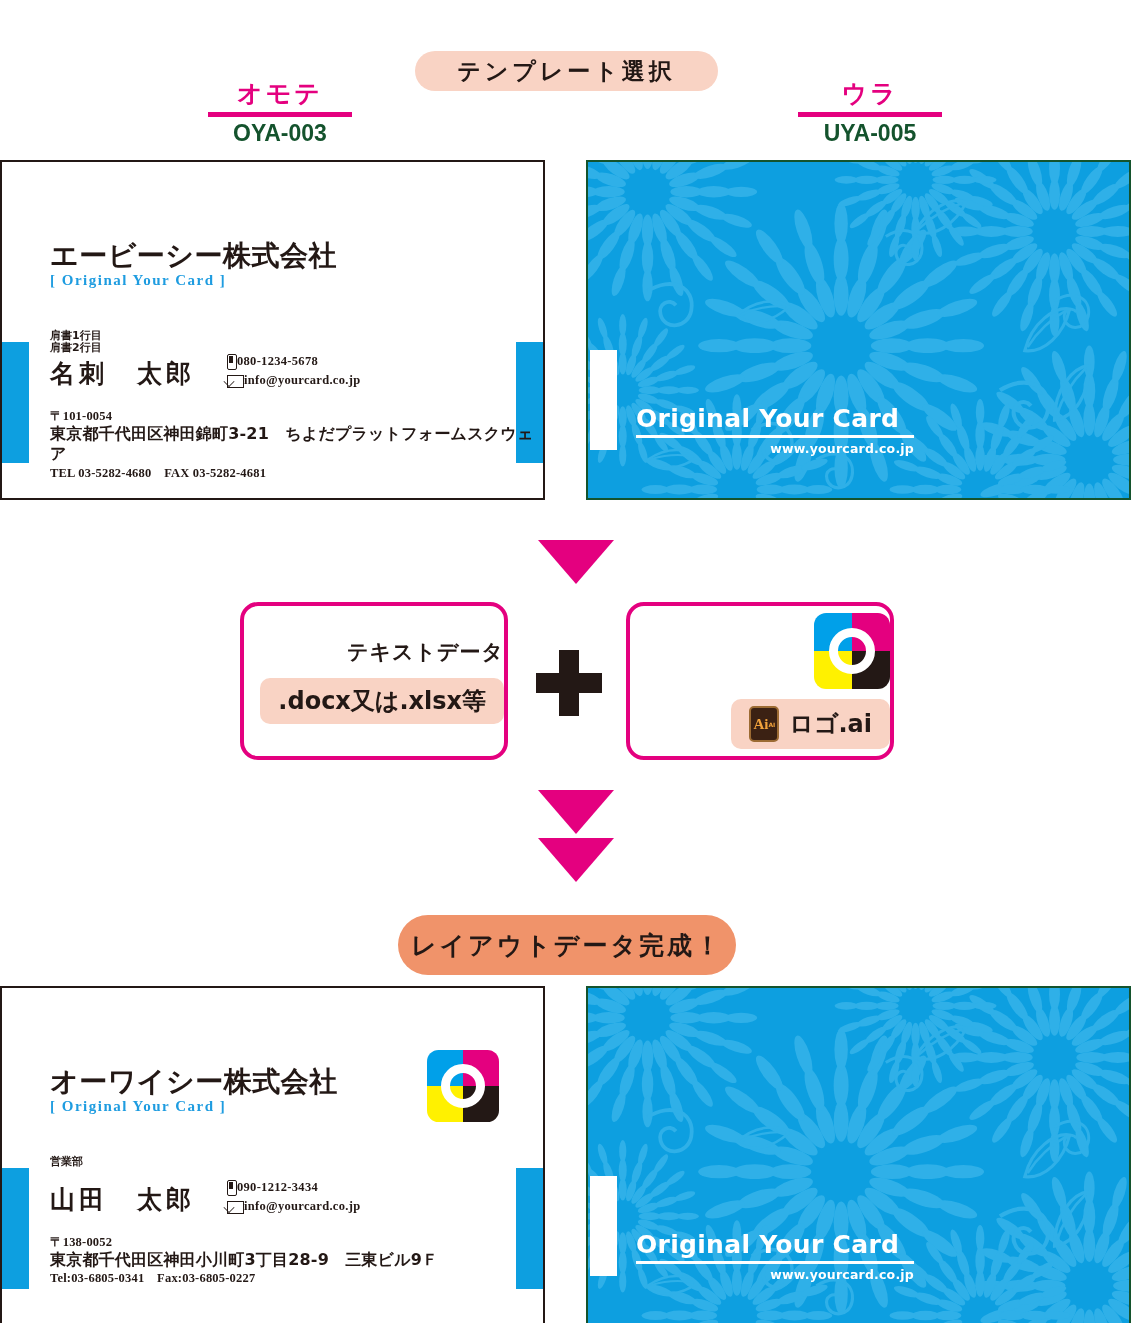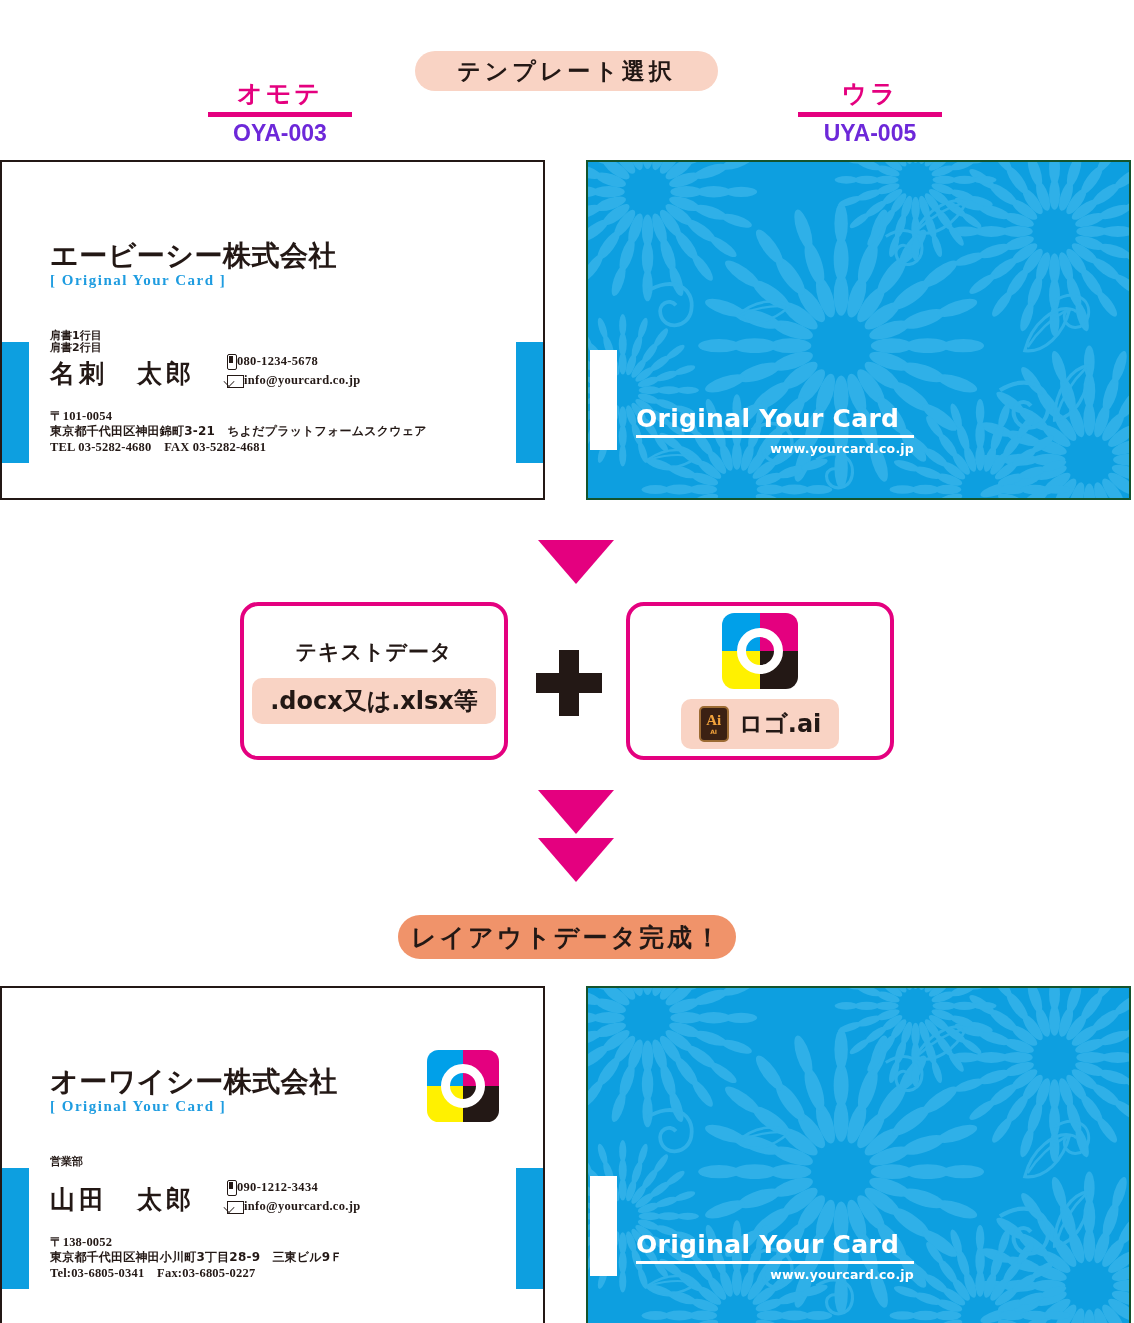--- a/index.html
+++ b/index.html
@@ -14,35 +14,35 @@
   
   .pill{
     position:absolute;display:flex;align-items:center;justify-content:center;
     border-radius:999px;font-weight:bold;color:#231815;white-space:nowrap;
   }
   #pill-template{
     left:415px;top:3px;width:303px;height:40px;
     background:#f9d3c4;font-size:23px;letter-spacing:4px;margin-top:48px;
   }
   #pill-complete{
-    left:398px;top:915px;width:338px;height:44px;
+    left:398px;top:915px;width:338px;height:60px;
     background:#f0936a;font-size:25px;letter-spacing:3px;
   }
 
   
   .sec-head{position:absolute;text-align:center;}
   .sec-head .jp{
     font-size:25px;font-weight:bold;color:#e4007f;letter-spacing:3px;
     line-height:1.05;
   }
   .sec-head .rule{
     height:5px;background:#e4007f;margin:6px auto 3px auto;width:144px;
   }
   .sec-head .code{
-    font-size:23px;font-weight:bold;color:#6d28d9;letter-spacing:0px;
+    font-size:23px;font-weight:bold;color:#14532d;letter-spacing:0px;
   }
   #head-front{left:185px;top:80px;width:190px;}
   #head-back{left:775px;top:80px;width:190px;}
 
   
   .card{
     position:absolute;box-sizing:border-box;overflow:hidden;
   }
   .card-front{
     background:#ffffff;border:2px solid #231815;
@@ -80,21 +80,21 @@
   }
   .fc-contact{
     top:190px;left:225px;font-size:12.5px;font-weight:bold;line-height:1.55;
     font-family:"Liberation Serif",serif;letter-spacing:0.3px;
   }
   .fc-contact .row{display:flex;align-items:center;}
   .fc-addr{
     top:246px;font-size:12.5px;font-weight:bold;line-height:1.28;
     font-family:"Liberation Serif",serif;letter-spacing:0.2px;
   }
-  .fc-addr .ln1,.fc-addr .ln2{font-family:"DejaVu Sans",sans-serif;font-size:12px;text-align:right;}
+  .fc-addr .ln1,.fc-addr .ln2{font-family:"DejaVu Sans",sans-serif;font-size:16px;}
 
   
   .ic-phone{
     width:8px;height:14px;border:1.6px solid #231815;border-radius:2px;
     position:relative;flex:none;
   }
   .ic-phone:after{
     content:"";position:absolute;left:1.4px;top:1.4px;width:3.2px;height:7px;
     background:#231815;
   }
@@ -134,21 +134,21 @@
     border-top:44px solid #e4007f;
   }
   #tri-1{left:538px;top:540px;}
   #tri-2{left:538px;top:790px;}
   #tri-3{left:538px;top:838px;}
 
   
   .databox{
     position:absolute;box-sizing:border-box;
     border:4px solid #e4007f;border-radius:18px;background:#ffffff;
-    display:flex;flex-direction:column;align-items:center;
+    display:flex;flex-direction:column;align-items:flex-end;
   }
   #box-text{left:240px;top:602px;width:268px;height:158px;justify-content:center;}
   #box-logo{left:626px;top:602px;width:268px;height:158px;justify-content:center;}
   .box-label{
     font-size:21px;font-weight:bold;color:#231815;letter-spacing:1px;
     font-family:"DejaVu Sans",sans-serif;margin-bottom:12px;
   }
   .chip{
     background:#f9d3c4;border-radius:10px;padding:7px 18px;
     font-size:24px;font-weight:bold;color:#231815;
@@ -161,21 +161,21 @@
   .plus:before,.plus:after{
     content:"";position:absolute;background:#231815;
   }
   .plus:before{left:23px;top:0;width:20px;height:66px;}
   .plus:after{left:0;top:23px;width:66px;height:20px;}
 
   
   .ai-icon{
     width:30px;height:36px;border-radius:5px;background:#3b2113;
     border:2px solid #9c6b33;box-sizing:border-box;position:relative;flex:none;
-    display:flex;align-items:center;justify-content:center;flex-direction:column;
+    display:flex;align-items:center;justify-content:center;flex-direction:row;
   }
   .ai-icon .big{font-size:15px;font-weight:bold;color:#f2a33c;line-height:1;font-family:"Liberation Serif",serif;}
   .ai-icon .sm{font-size:6px;font-weight:bold;color:#f2a33c;line-height:1;margin-top:1px;}
 
   
   .cmyk{
     position:relative;border-radius:16%;overflow:hidden;flex:none;
     display:grid;grid-template-columns:1fr 1fr;grid-template-rows:1fr 1fr;
   }
   .cmyk .q1{background:#00a0e9;}

